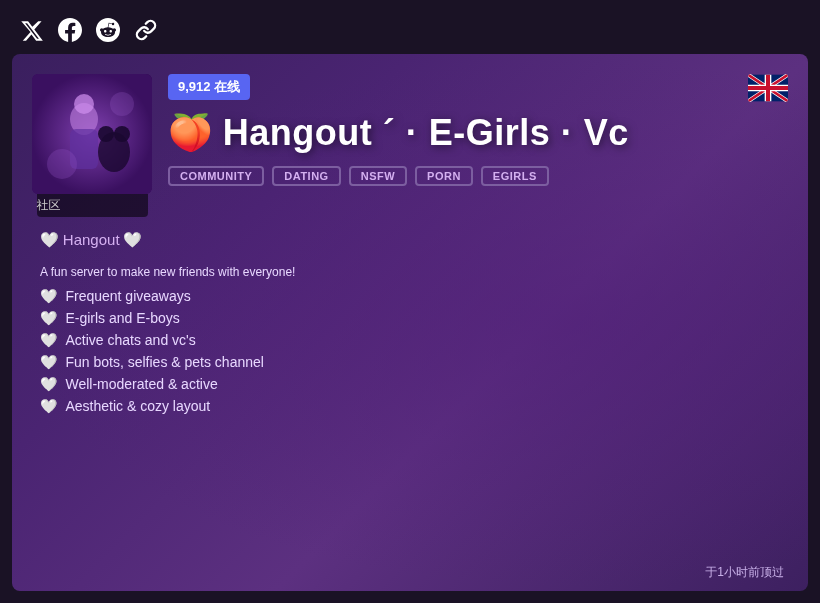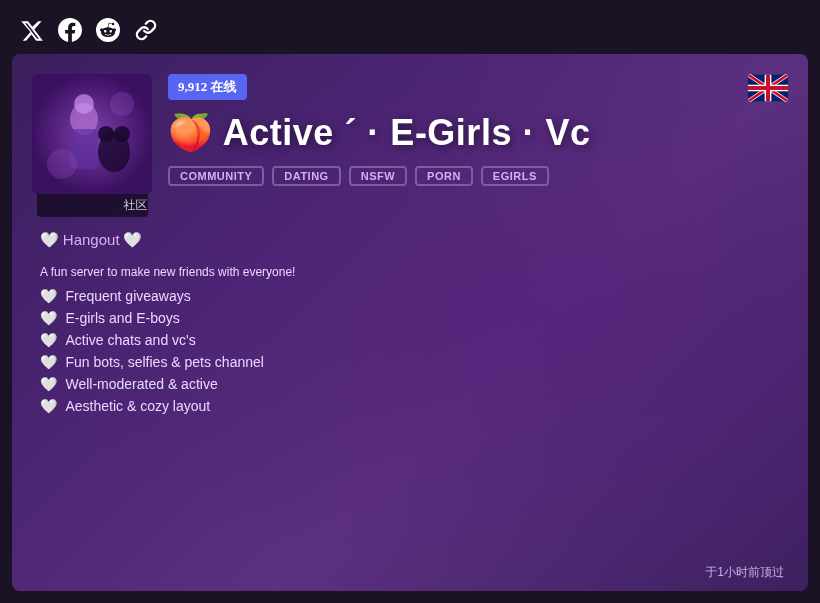--- a/index.html
+++ b/index.html
@@ -95,38 +95,37 @@
       background:
         radial-gradient(ellipse at 50% 20%, #c060e0 0%, transparent 40%),
         radial-gradient(ellipse at 30% 80%, #301060 0%, #200840 100%);
       position: relative;
     }
 
     .avatar-label {
       background: rgba(0,0,0,0.55);
       color: #cccccc;
       font-size: 12px;
-      text-align: right;
+      text-align: left;
       width: 111px;
       padding: 3px 0;
       border-radius: 0 0 4px 4px;
     }
 
     .stats-and-title {
       flex: 1;
       display: flex;
       flex-direction: column;
       gap: 8px;
     }
 
     .badges-row {
       display: flex;
       gap: 8px;
       align-items: center;
-      font-family: Liberation Serif, serif;
     }
 
     .badge-online {
       background: #5865f2;
       color: #ffffff;
       font-size: 13px;
       font-weight: 700;
       padding: 4px 10px;
       border-radius: 4px;
     }
@@ -299,21 +298,21 @@
       </div>
 
       <div class="stats-and-title">
 
         <div class="badges-row">
           <span class="badge-online">9,912 在线</span>
         </div>
 
         <div class="server-title">
           <span class="peach-emoji">🍑</span>
-          <span class="server-name">Active ´ · E-Girls · Vc</span>
+          <span class="server-name">Hangout ´ · E-Girls · Vc</span>
         </div>
 
         <div class="tags-row">
 
         <span class="tag">COMMUNITY</span>
             <span class="tag">DATING</span>
             <span class="tag">NSFW</span>
             <span class="tag">PORN</span>
             <span class="tag">EGIRLS</span>
           </div>

